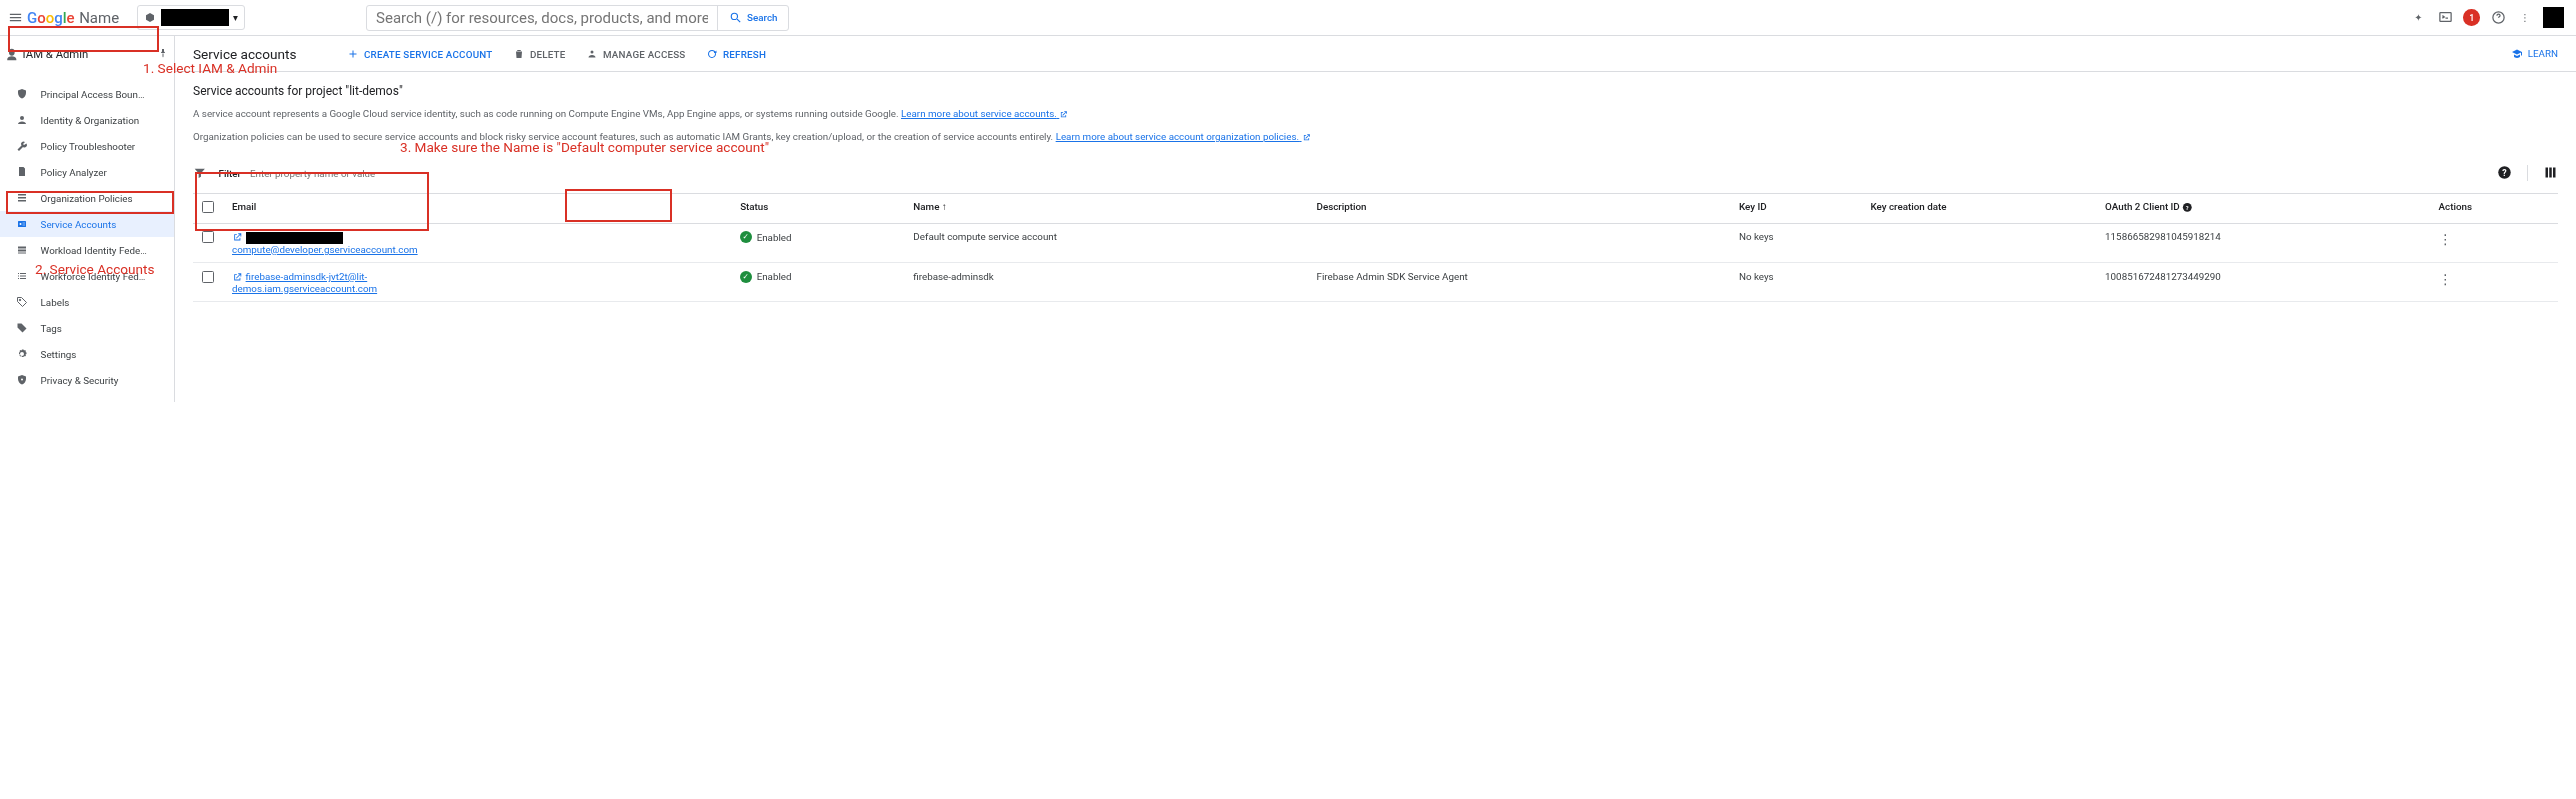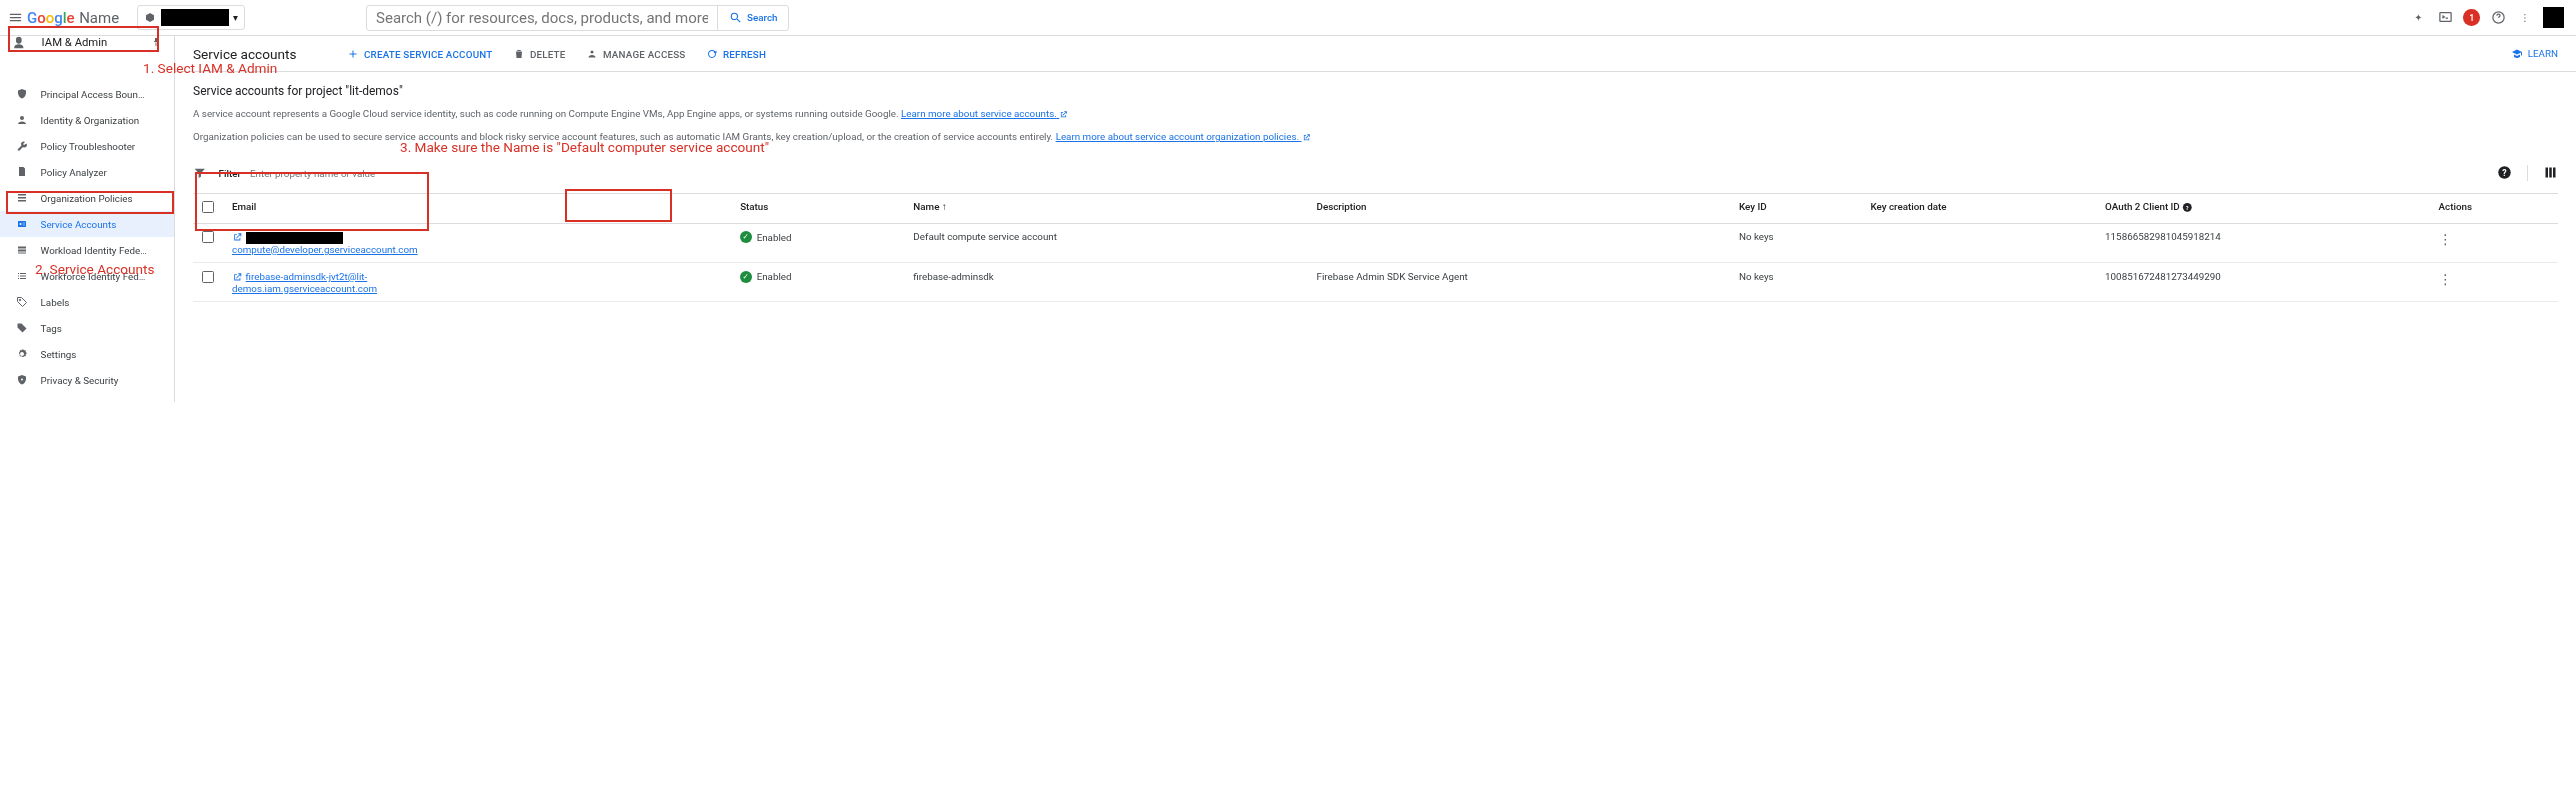--- a/index.html
+++ b/index.html
@@ -18,21 +18,21 @@
 .searchbox input { flex:1; border:0; outline:0; padding:0 9px; font-size:15px; color:#5f6368; }
 .searchbtn { display:flex; align-items:center; gap:4.5px; padding:0 10.6px; border-left:0.8px solid #dadce0; height:100%; color:#1a73e8; font-weight:500; cursor:pointer; }
 .top-icons { margin-left:auto; display:flex; align-items:center; gap:9px; padding-right:6px; }
 .badge-red { background:#d93025; color:#fff; border-radius:50%; width:16.6px; height:16.6px; display:flex; align-items:center; justify-content:center; font-size:9px; font-weight:500; }
 .icon-btn { width:18px; height:18px; display:flex; align-items:center; justify-content:center; color:#5f6368; cursor:pointer; }
 .black-sq { width:21px; height:21px; background:#000; }
 
 
 .page { display:flex; }
 .sidebar { width:175px; border-right:0.8px solid #dadce0; padding-top:0; }
-.sidebar-header { display:flex; align-items:flex-start; gap:16px; height:36px; padding:0 12px; font-size:11.3px; color:#202124; }
+.sidebar-header { display:flex; align-items:center; gap:4px; height:36px; padding:0 5px; font-size:11.3px; color:#202124; }
 .sidebar-list { list-style:none; padding:9px 0; }
 .sidebar-item { display:flex; align-items:center; gap:12px; height:26px; padding:0 15px; font-size:9.8px; color:#3c4043; cursor:pointer; white-space:nowrap; overflow:hidden; text-overflow:ellipsis; }
 .sidebar-item.active { background:#e8f0fe; color:#1a73e8; border-left:0; }
 .sidebar-item.active .sb-icon { color:#1a73e8; }
 .sb-icon { width:13.6px; height:13.6px; display:flex; align-items:center; justify-content:center; color:#5f6368; flex-shrink:0; }
 
 .content { flex:1; padding:0; }
 .action-row { display:flex; align-items:center; height:36px; padding:0 18px; gap:21px; border-bottom:0.8px solid #dadce0; }
 .page-title { font-size:13.6px; color:#202124; font-weight:400; margin-right:30px; }
 .action-btn { display:flex; align-items:flex-end; gap:4.5px; color:#1a73e8; font-weight:500; font-size:9.8px; letter-spacing:0.2px; cursor:pointer; text-transform:uppercase; }

